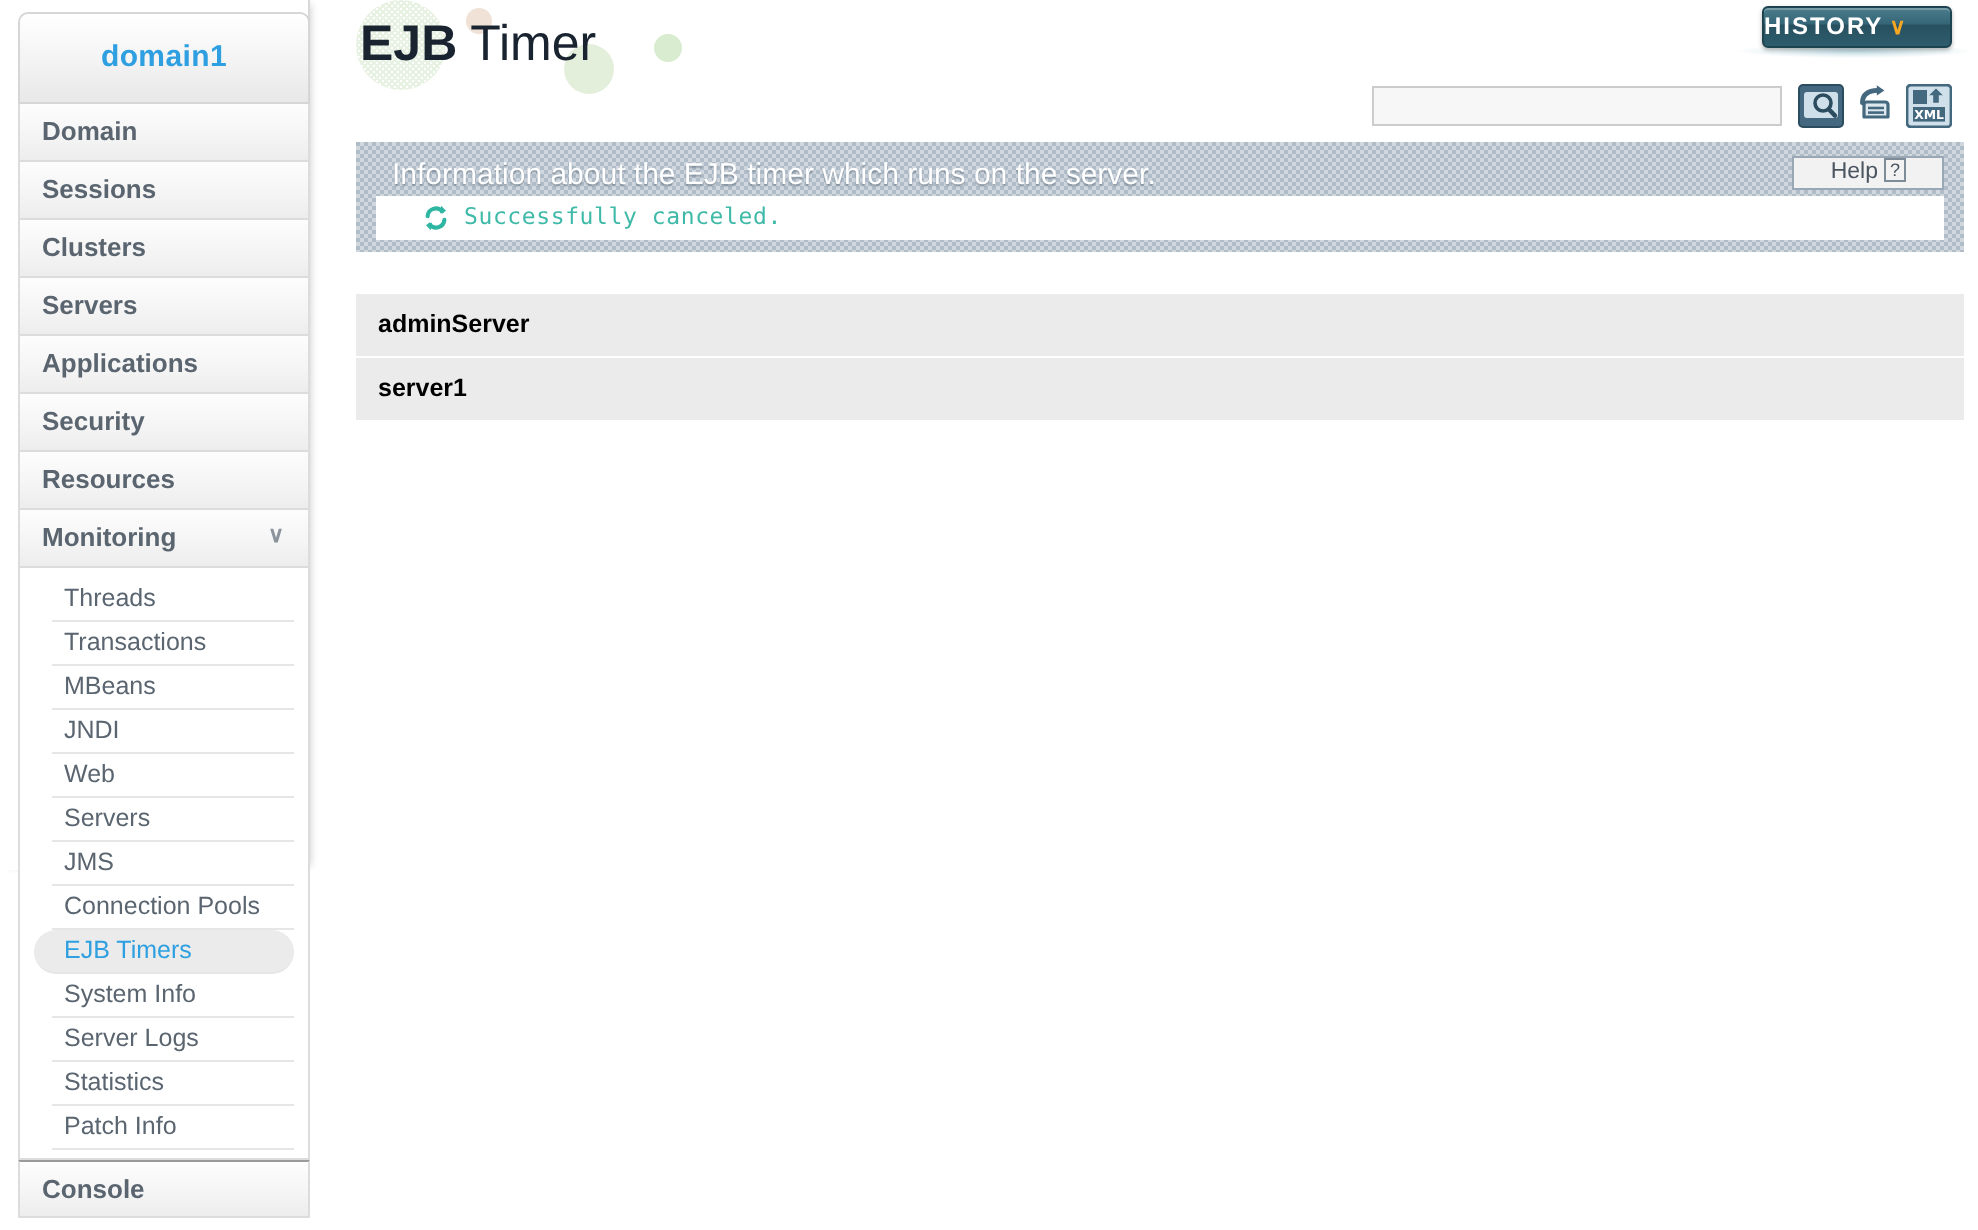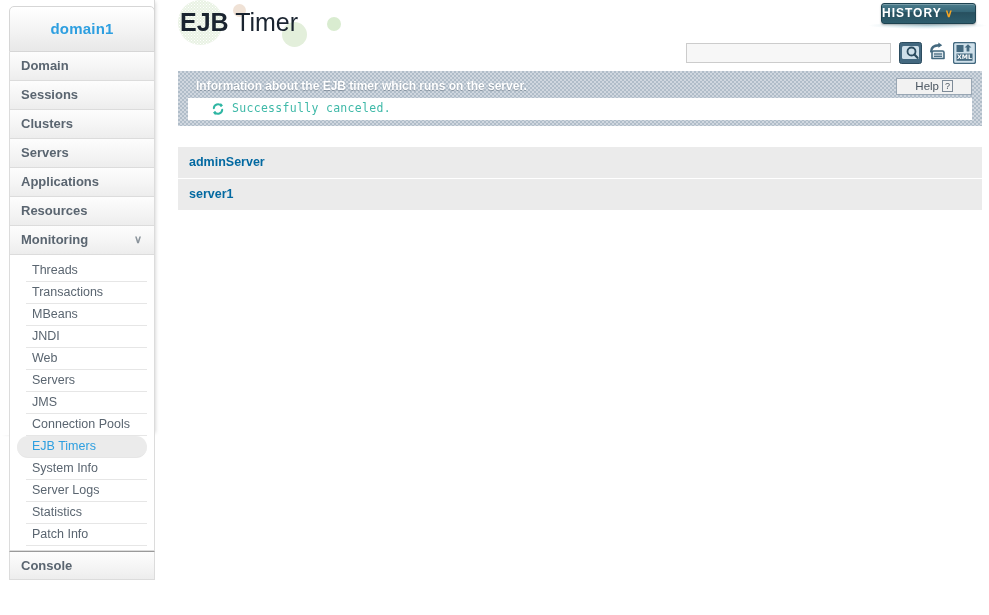--- a/index.html
+++ b/index.html
@@ -239,22 +239,22 @@
     background-image:
       linear-gradient(45deg, rgba(255,255,255,0.40) 25%, transparent 25%, transparent 75%, rgba(255,255,255,0.40) 75%),
       linear-gradient(45deg, rgba(255,255,255,0.40) 25%, transparent 25%, transparent 75%, rgba(255,255,255,0.40) 75%);
     background-size: 4px 4px;
     background-position: 0 0, 2px 2px;
   }
   #info-title {
     position: absolute;
     left: 18px;
     top: 8px;
-    font-size: 12px;
-    font-weight: bold;
+    font-size: 15px;
+    font-weight: normal;
     color: #ffffff;
     text-shadow: 0 1px 1px rgba(60,75,90,0.45);
   }
   #help-btn {
     position: absolute;
     right: 10px;
     top: 7px;
     height: 17px;
     padding: 0 18px;
     box-sizing: border-box;
@@ -307,21 +307,21 @@
     top: 147px;
     width: 804px;
   }
   .srv-row {
     box-sizing: border-box;
     height: 32px;
     line-height: 30px;
     padding-left: 11px;
     font-size: 12.5px;
     font-weight: bold;
-    color: #0369a1;
+    color: #000000;
     background: #ebebeb;
     border-bottom: 1px solid #ffffff;
   }
   .srv-row.alt { background: #ebebeb; }
 </style>
 </head>
 <body>
 
 <div id="sidebar">
   <div class="sb-inner">
@@ -337,20 +337,23 @@
       <span>Sessions</span>
     </div>
     <div class="sb-item">
       <span>Clusters</span>
     </div>
     <div class="sb-item">
       <span>Servers</span>
     </div>
     <div class="sb-item">
       <span>Applications</span>
+    </div>
+    <div class="sb-item">
+      <span>Security</span>
     </div>
     <div class="sb-item">
       <span>Resources</span>
     </div>
     <div class="sb-item">
       <span>Monitoring</span>
       <span class="chev">∨</span>
     </div>
 
     <div class="sb-sub-wrap">

